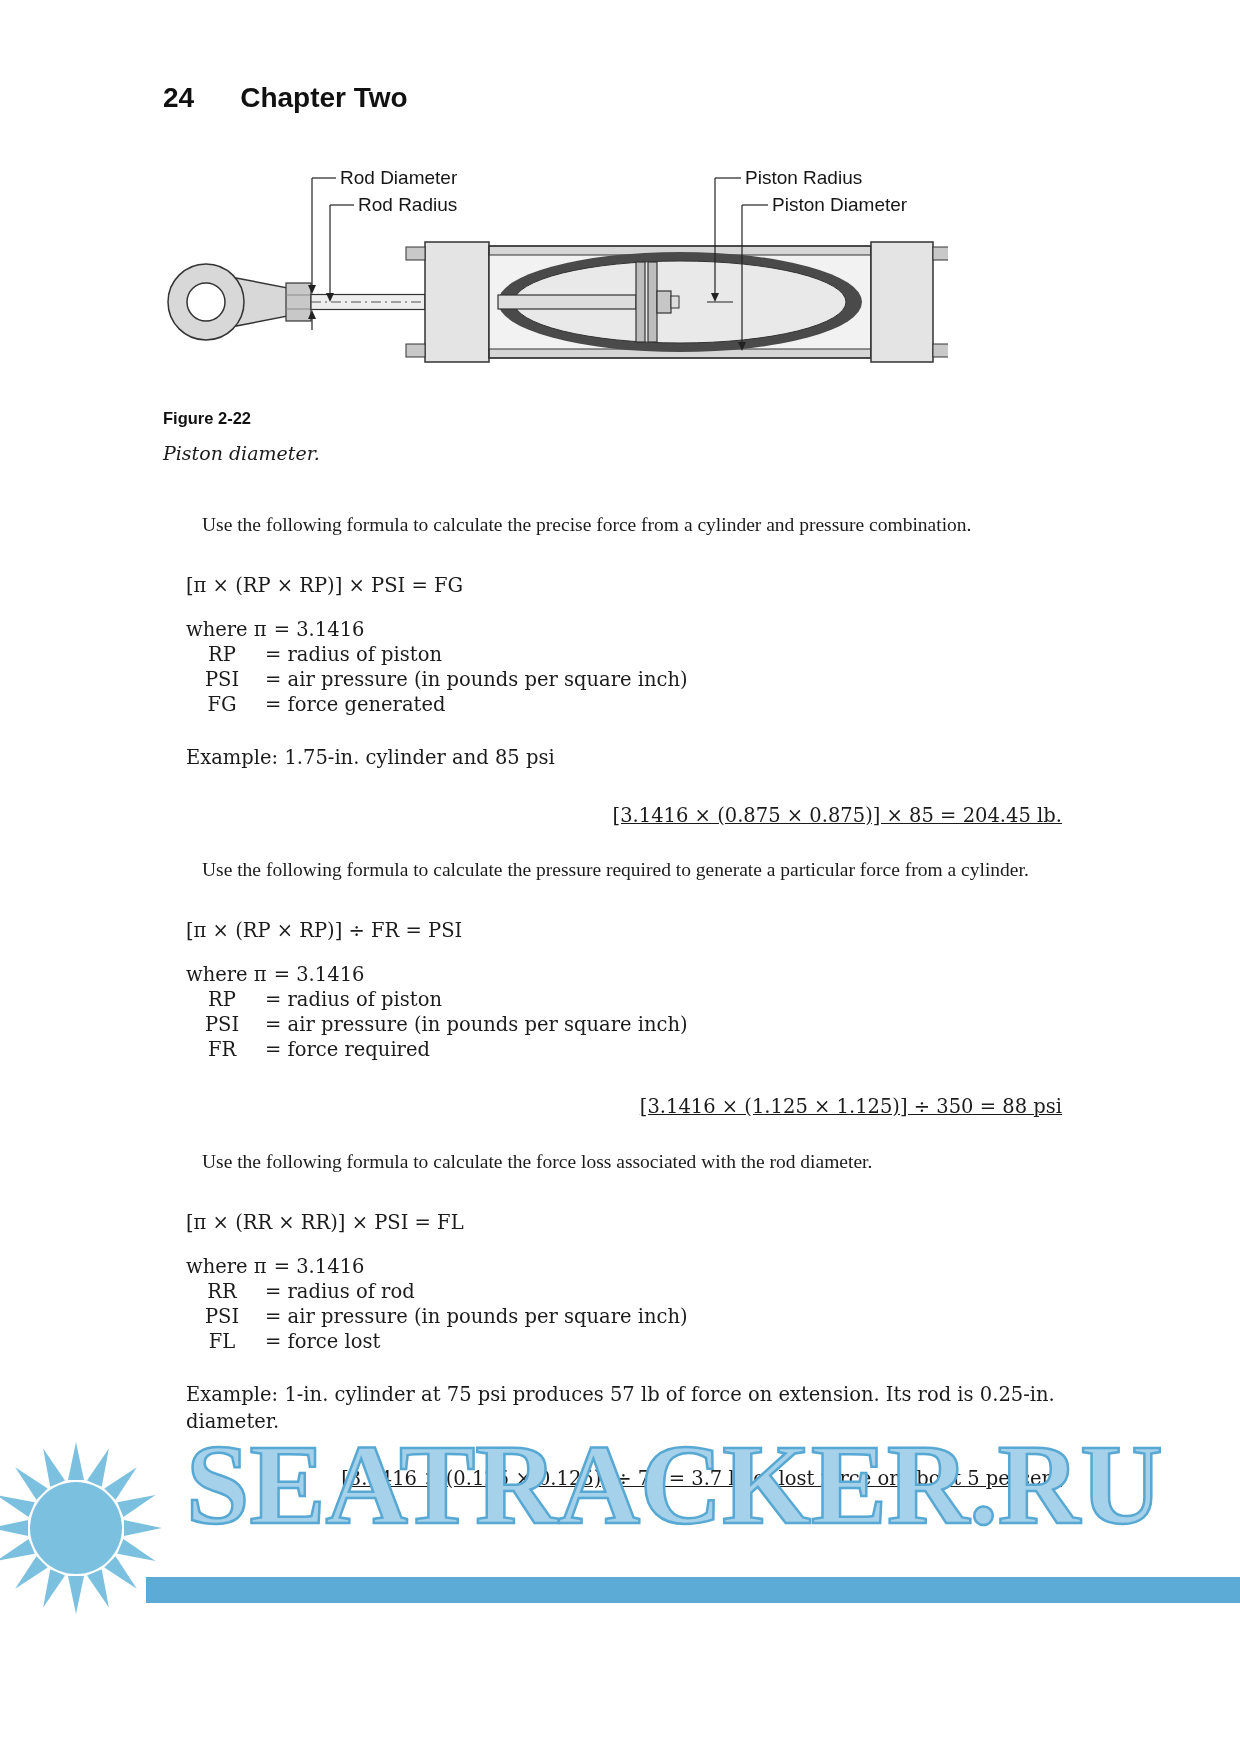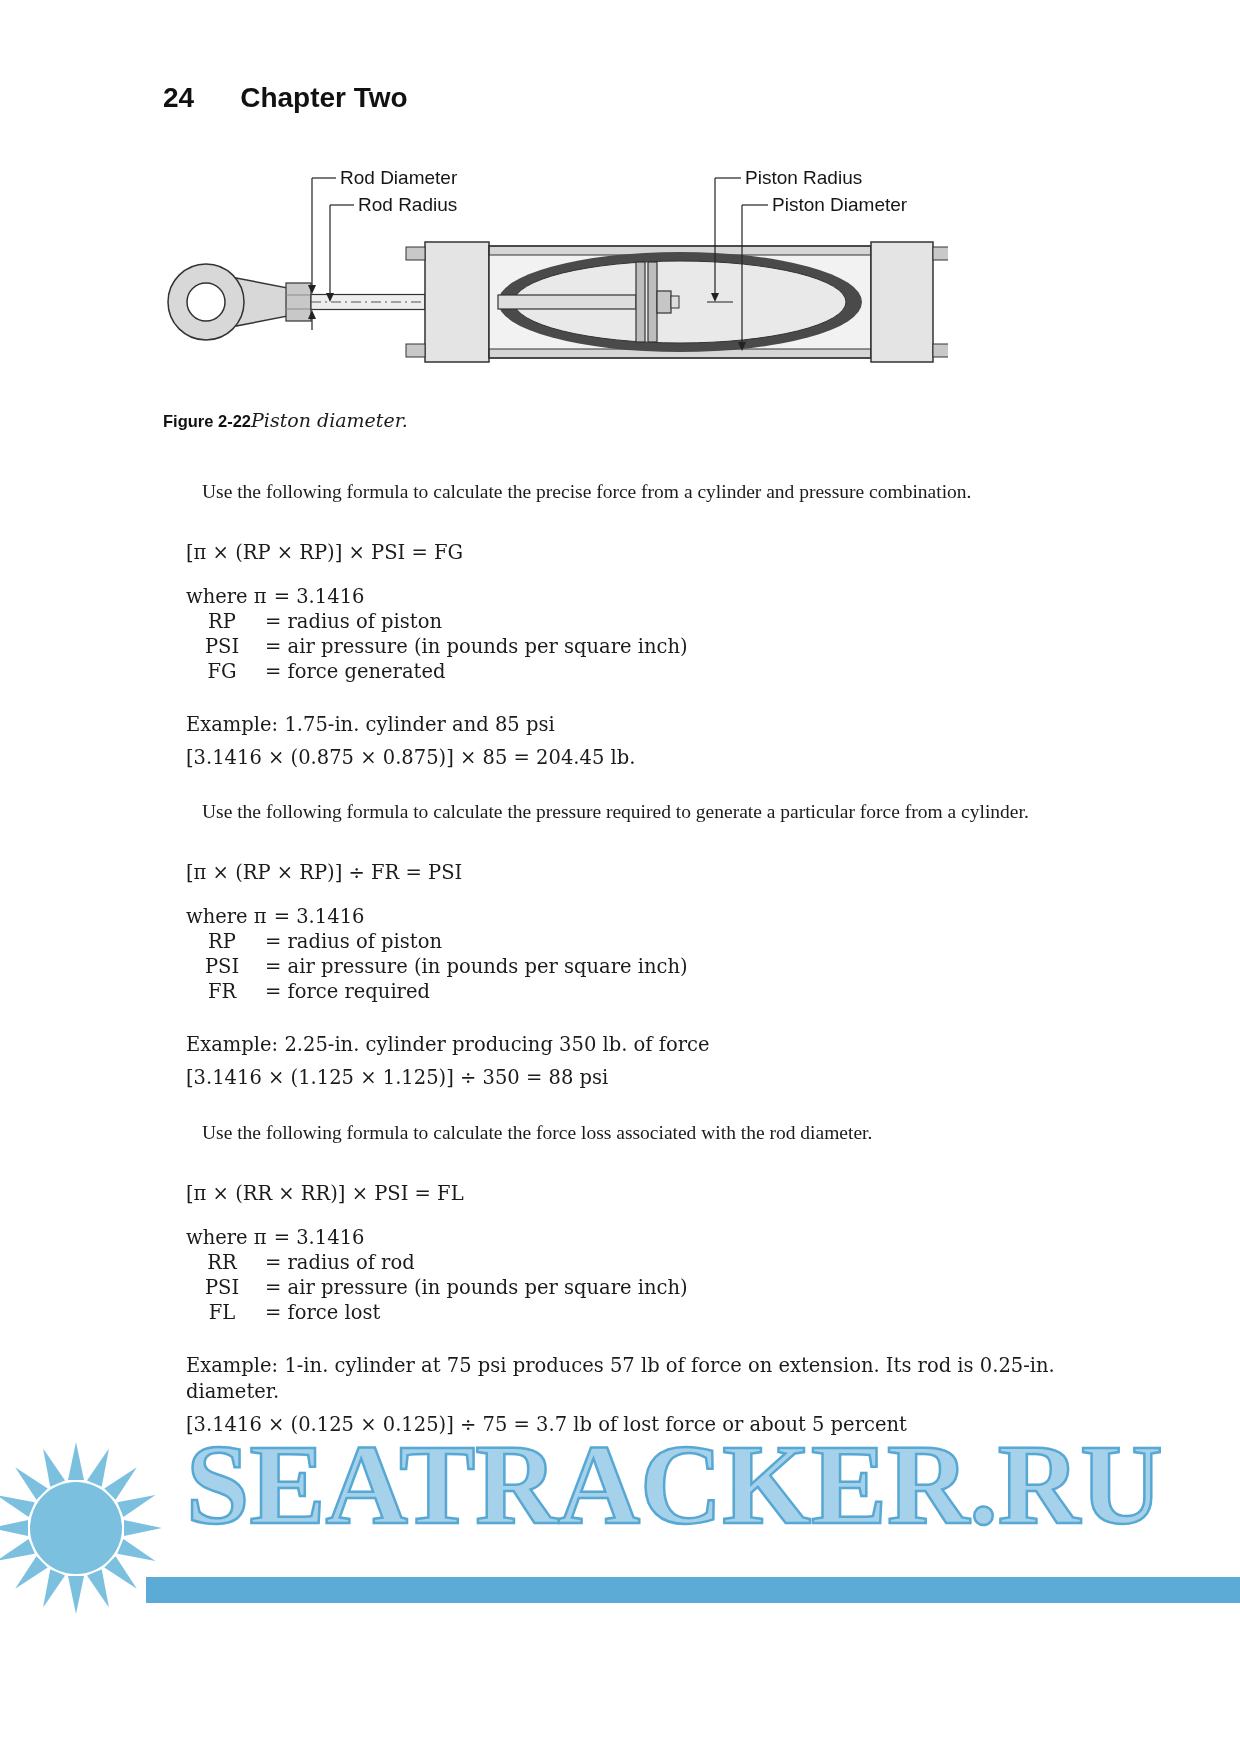--- a/index.html
+++ b/index.html
@@ -10,34 +10,34 @@
   }
   .page-header {
     margin:82px 0 0 163px;
     font-family:"Liberation Sans", sans-serif; font-weight:bold;
     font-size:28px; color:#111; display:flex; gap:46px;
   }
   figure.fig { margin:40px 0 0 148px; padding:0; }
   .fig svg text {
     font-family:"Liberation Sans", sans-serif; font-size:19px; fill:#161616;
   }
-  figcaption { margin:16px 0 0 15px; display:flex; align-items:baseline; gap:0; }
+  figcaption { margin:16px 0 0 15px; display:flex; align-items:baseline; gap:14px;flex-direction:column; }
   .fig-label { font-family:"Liberation Sans", sans-serif; font-weight:bold; font-size:16.5px; color:#111; }
   .fig-text { font-size:19px;font-style:italic; }
 
   main { margin:48px 178px 0 186px; font-size:19.5px; line-height:1.38; }
   .section { margin-bottom:28px; }
   .intro { margin:16px;font-family:Liberation Serif, serif; }
   .formula { margin:34px 0 18px; }
   .where { line-height:1.28; }
   .def-row { display:flex; }
   .def-term { min-width:72px; text-align:center; white-space:pre; }
   .def-rest { margin-left:7px; }
   .example { margin:27px 0 0; }
-  .calc { text-align:left; margin:6px 0 0; }
+  .calc { text-align:right; margin:31px 0 0;text-decoration:underline; }
 
   .watermark { position:absolute; left:0; top:1424px; width:984px; height:210px; pointer-events:none; }
   .wm-bar { position:absolute; left:146px; top:153px; width:1094px; height:26px; background:#5cabd6; }
   .wm-text {
     position:absolute; left:186px; top:4px;
     font-family:"Liberation Serif", serif; font-weight:bold;
     font-size:114px; line-height:1; letter-spacing:0px;
     color:#a5d2ea; -webkit-text-stroke:2.5px #58a8d4;
     white-space:nowrap;
   }
@@ -181,21 +181,20 @@
         </div>
         <div class="def-row">
           <span class="def-term">PSI</span>
           <span class="def-rest">= air pressure (in pounds per square inch)</span>
         </div>
         <div class="def-row">
           <span class="def-term">FR</span>
           <span class="def-rest">= force required</span>
         </div>
       </div>
-      <p class="example">Example: 2.25-in. cylinder producing 350 lb. of force</p>
       <p class="calc">[3.1416 × (1.125 × 1.125)] ÷ 350 = 88 psi</p>
     </section>
 
     <section class="section">
       <p class="intro">Use the following formula to calculate the force loss associated with the rod diameter.</p>
       <p class="formula">[π × (RR × RR)] × PSI = FL</p>
       <div class="where">
         <div class="def-row">
           <span class="def-term">where π</span>
           <span class="def-rest">= 3.1416</span>

